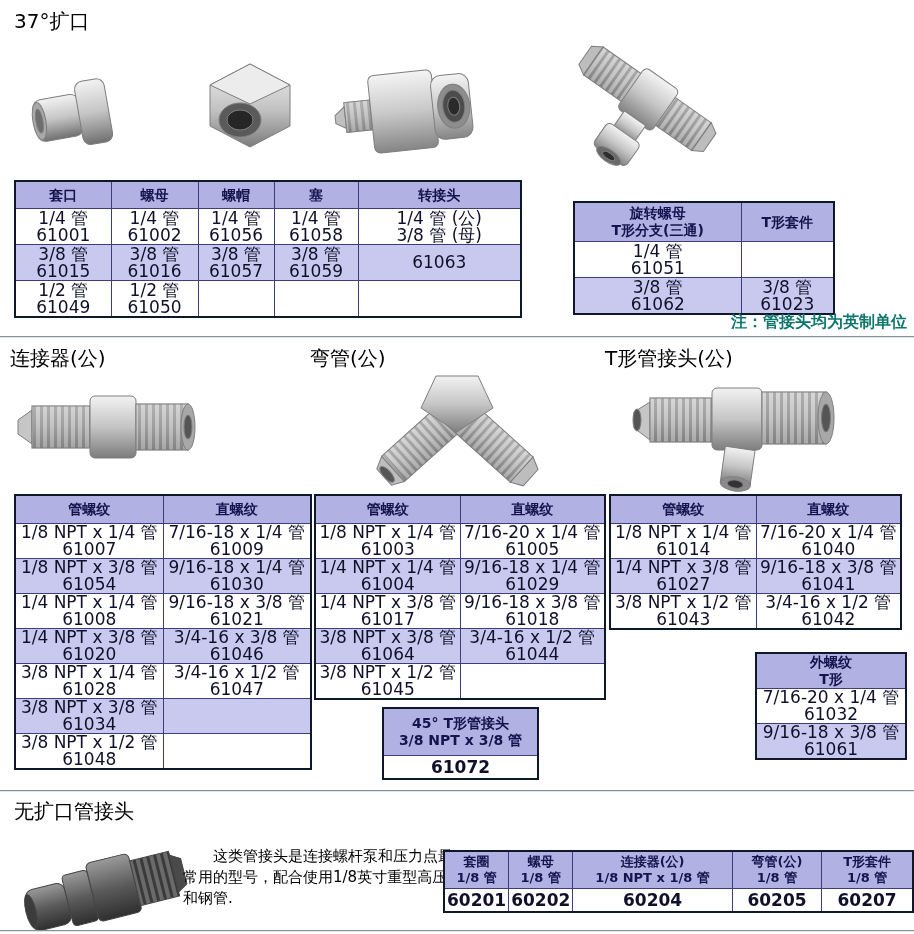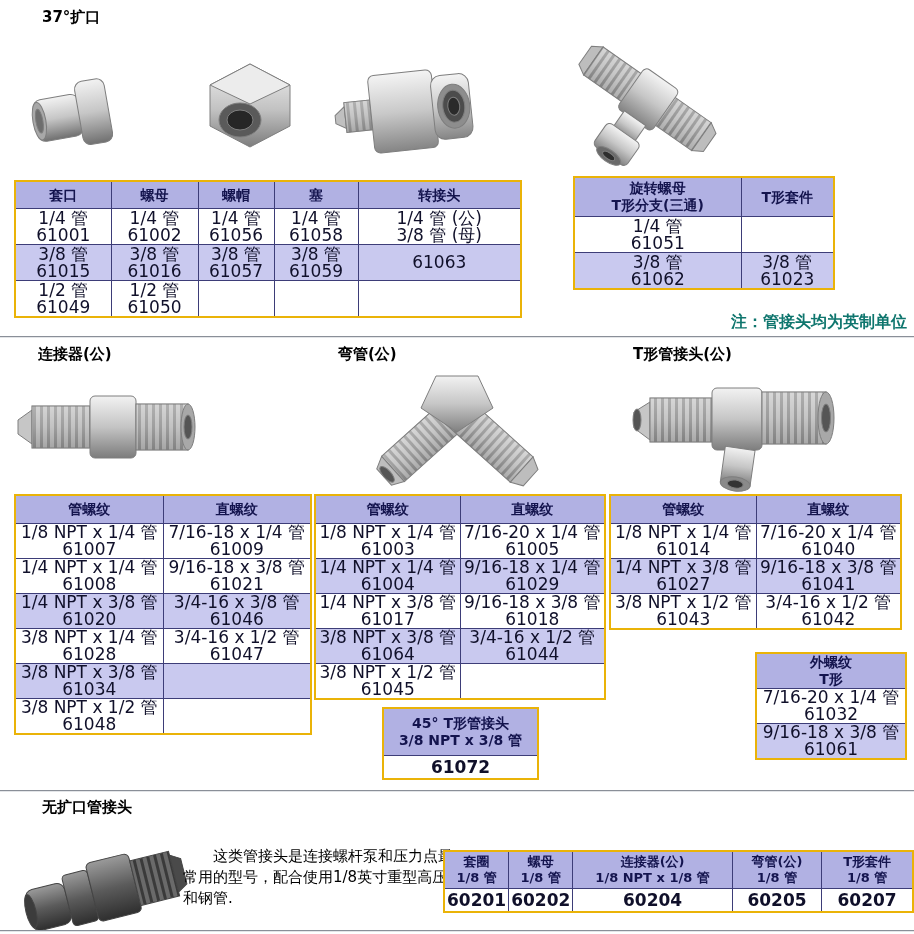--- a/index.html
+++ b/index.html
@@ -1,23 +1,23 @@
 <!DOCTYPE html>
 <html><head>
 <meta charset="utf-8">
 <style>
   html,body{margin:0;padding:0;}
   body{width:914px;height:934px;background:#fff;font-family:"DejaVu Sans","Liberation Sans",sans-serif;position:relative;overflow:hidden;}
   #page{position:relative;width:914px;height:934px;background:#fff;}
 
-  .sec-title{position:absolute;font-weight:bold;font-size:15px;color:#000;white-space:nowrap;margin-left:28px;}
+  .sec-title{position:absolute;font-weight:normal;font-size:20px;color:#000;white-space:nowrap;}
   .note{position:absolute;font-weight:bold;font-size:16px;color:#0f766e;text-align:right;}
   .divider{position:absolute;left:0;width:914px;height:0;border-top:1px solid #8a8f98;border-bottom:1px solid #e3e5e8;}
 
-  .tbl{position:absolute;border-collapse:collapse;table-layout:fixed;background:#fff;border:2px solid #eab308;}
+  .tbl{position:absolute;border-collapse:collapse;table-layout:fixed;background:#fff;border:2px solid #0f172a;}
   .tbl th,.tbl td{border:1px solid #3d3d78;text-align:center;vertical-align:middle;white-space:pre-line;padding:0 2px;overflow:hidden;}
   .tbl th{background:#b1b1e3;color:#14144e;font-weight:bold;font-size:14px;line-height:17px;}
   .tbl td{font-size:17px;color:#10102a;line-height:17px;}
   .tbl tr.alt td{background:#c9c9ef;}
 
   .t-main th{height:26px}      .t-main td{height:35px}
   .t-swivel th{height:38px}    .t-swivel td{height:35px}
   .t-mid th{height:27px}       .t-mid td{height:34px}
   .t-45 th{height:46px}        .t-45 td{height:22px;font-weight:bold}
   .t-ext th{height:32px}       .t-ext td{height:33px}
@@ -163,21 +163,21 @@
 61049</td>
         <td>1/2 管
 61050</td>
         <td></td>
         <td></td>
         <td></td>
       </tr>
     </tbody>
   </table>
 
-  <table class="tbl t-swivel" style="left:573px;top:176px;border-radius:14px;">
+  <table class="tbl t-swivel" style="left:573px;top:201px;border-radius:14px;">
     <colgroup>
         <col style="width:167px">
         <col style="width:93px">
       </colgroup>
     <thead>
         <tr>
       <th>旋转螺母
 T形分支(三通)</th>
       <th>T形套件</th>
     </tr>
@@ -298,20 +298,26 @@
       <th>直螺纹</th>
     </tr>
       </thead>
     <tbody>
       <tr>
           <td>1/8 NPT x 1/4 管
 61007</td>
           <td>7/16-18 x 1/4 管
 61009</td>
         </tr>
+      <tr class="alt">
+          <td>1/8 NPT x 3/8 管
+61054</td>
+          <td>9/16-18 x 1/4 管
+61030</td>
+        </tr>
       <tr>
           <td>1/4 NPT x 1/4 管
 61008</td>
           <td>9/16-18 x 3/8 管
 61021</td>
         </tr>
       <tr class="alt">
           <td>1/4 NPT x 3/8 管
 61020</td>
           <td>3/4-16 x 3/8 管

